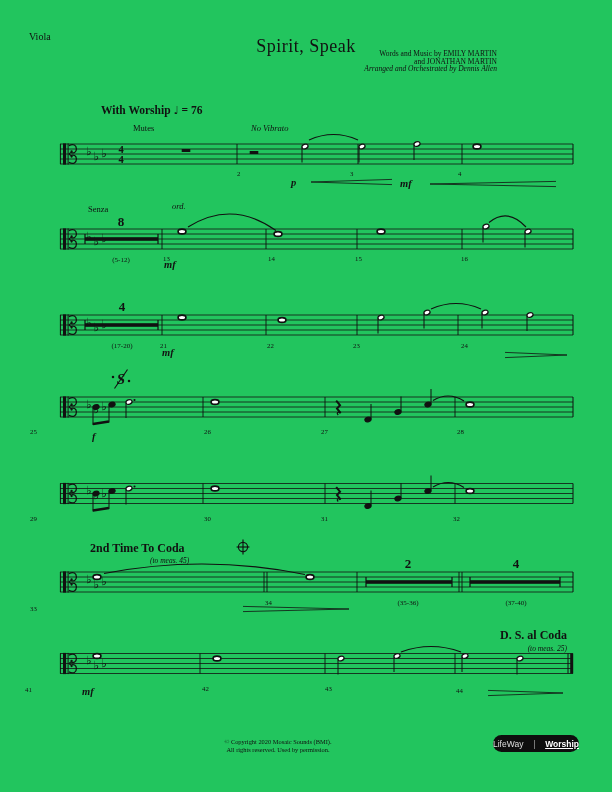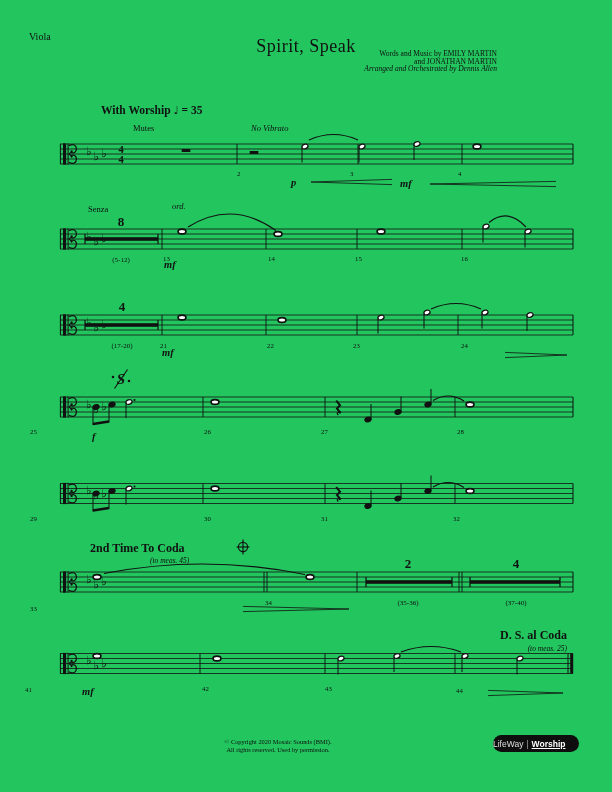--- a/index.html
+++ b/index.html
@@ -8,42 +8,42 @@
   .abs{position:absolute;white-space:nowrap;}
   .instrument{left:29px;top:31px;font-size:10px;}
   .title{left:0;right:0;top:36px;text-align:center;font-size:18px;letter-spacing:.5px;}
   .credits{right:115px;top:50px;text-align:right;font-size:7.5px;line-height:7.6px;}
   .credits .it{font-style:italic;}
   .tempo{left:101px;top:104px;font-size:11.5px;font-weight:bold;}
   .tempo .beat{font-family:"DejaVu Sans",sans-serif;font-size:11px;font-weight:bold;}
   .copy{left:0;right:0;text-align:center;font-size:6.4px;line-height:7.6px;}
   .copyblock{top:738px;left:0;right:56px;}
   .logo{left:493px;top:735px;width:86px;height:17px;background:#0e0e0e;border-radius:9px;
-        display:flex;align-items:center;justify-content:flex-start;gap:3px;
+        display:flex;align-items:center;justify-content:space-between;gap:3px;
         font-family:"Liberation Sans","DejaVu Sans",sans-serif;font-size:8.5px;color:#fff;}
   .logo .brand{font-weight:400;opacity:.85;}
   .logo .sep{opacity:.6;font-weight:200;}
   .logo .prod{font-weight:700;text-decoration:underline;}
   svg#score{position:absolute;left:0;top:0;}
 </style>
 </head>
 <body>
 
 <div class="page">
   <div class="abs instrument">Viola</div>
   <div class="abs title">Spirit, Speak</div>
   <div class="abs credits">
     <div>Words and Music by EMILY MARTIN</div>
     <div>and JONATHAN MARTIN</div>
     <div class="it">Arranged and Orchestrated by Dennis Allen</div>
   </div>
   <div class="abs tempo">
     <span>With Worship</span>
     <span class="beat">♩</span>
-    <span>= 35</span>
+    <span>= 76</span>
   </div>
 
   <svg id="score" width="612" height="792" viewBox="0 0 612 792">
       <g>
         <line x1="60" y1="144" x2="573" y2="144" stroke="#111" stroke-width="0.8"></line>
         <line x1="60" y1="149" x2="573" y2="149" stroke="#111" stroke-width="0.8"></line>
         <line x1="60" y1="154" x2="573" y2="154" stroke="#111" stroke-width="0.8"></line>
         <line x1="60" y1="159" x2="573" y2="159" stroke="#111" stroke-width="0.8"></line>
         <line x1="60" y1="164" x2="573" y2="164" stroke="#111" stroke-width="0.8"></line>
         <line x1="60.4" y1="144" x2="60.4" y2="164" stroke="#111" stroke-width="1"></line>

